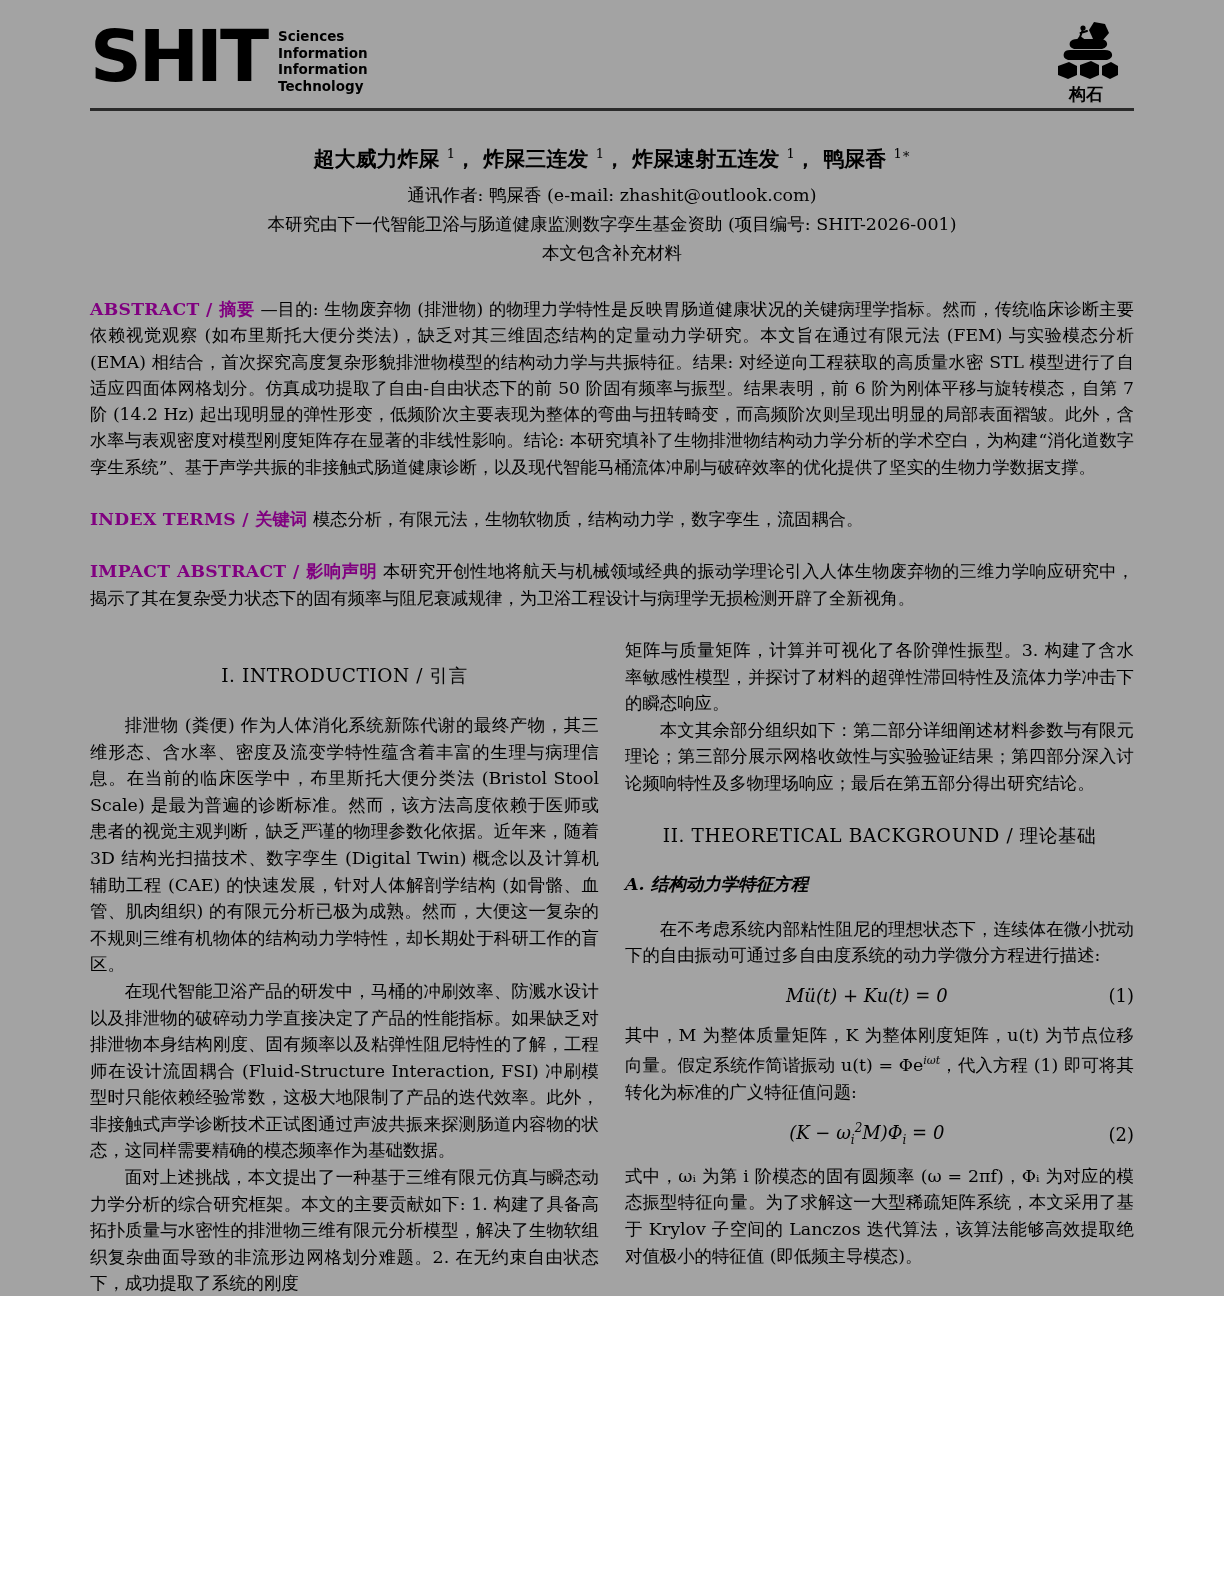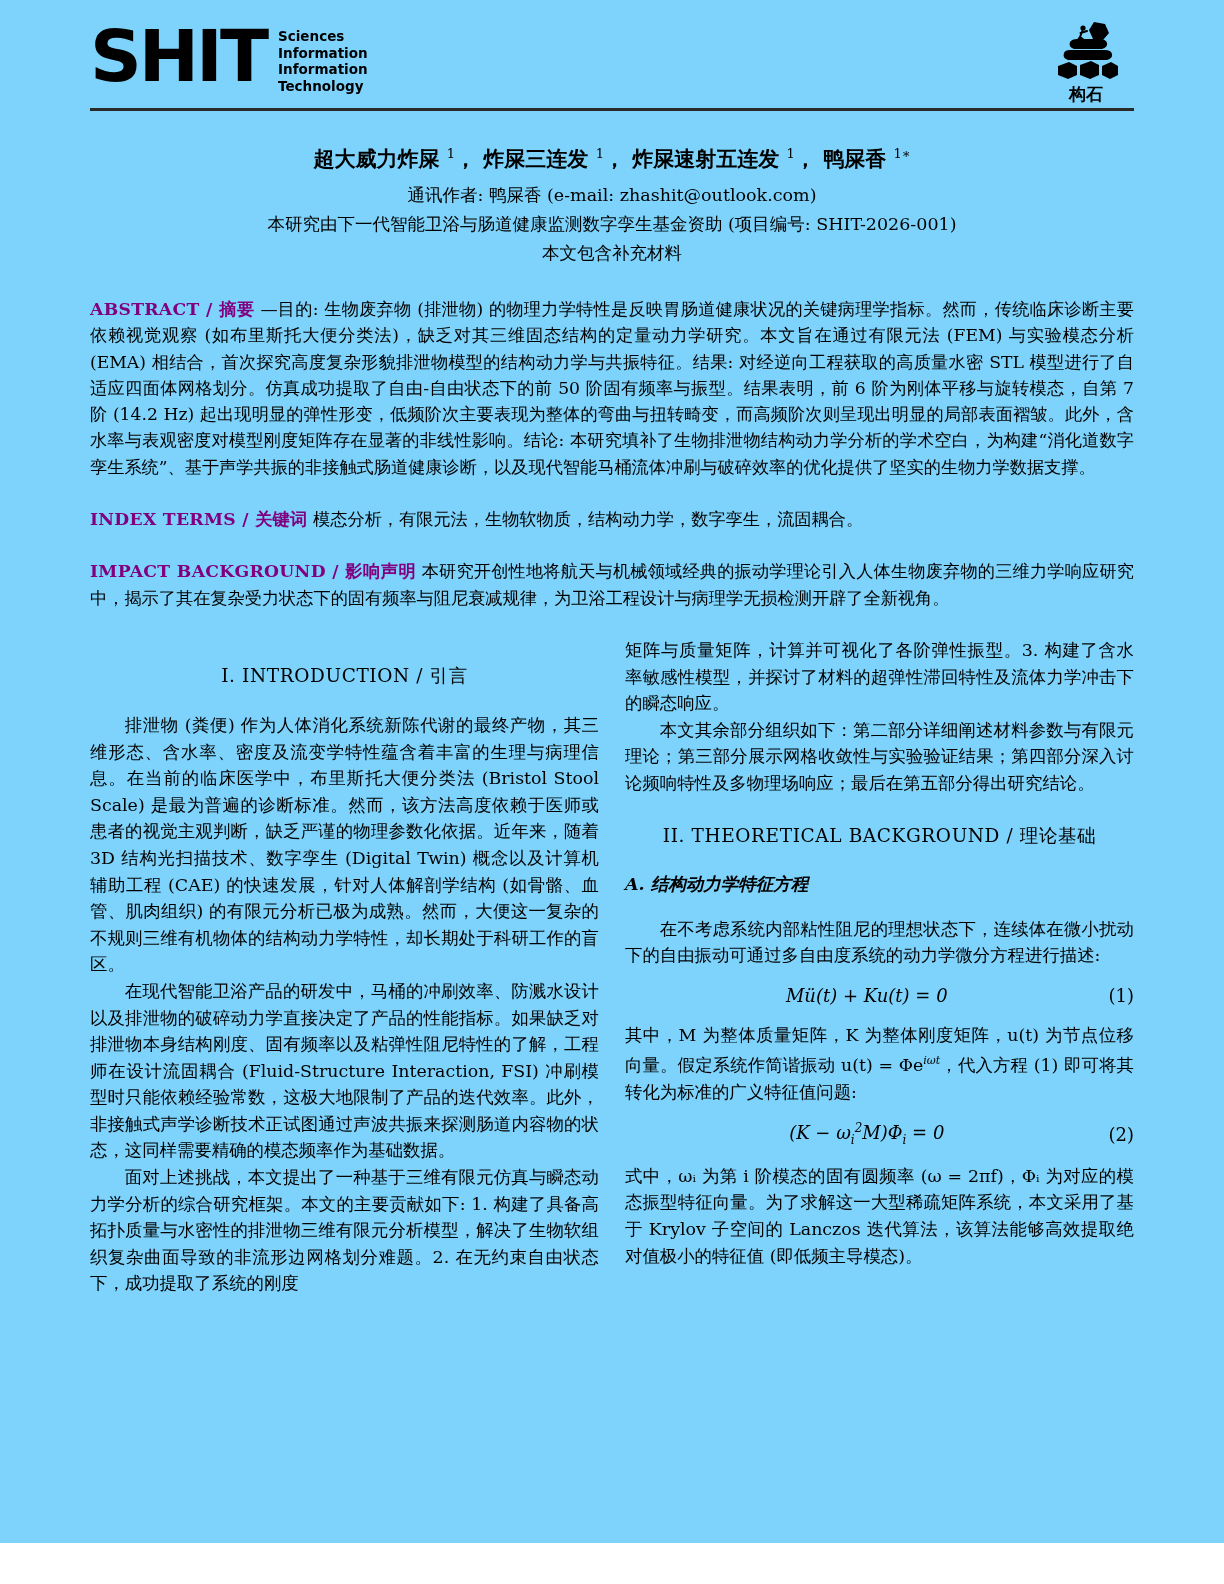--- a/index.html
+++ b/index.html
@@ -1,21 +1,21 @@
 <!DOCTYPE html>
 <html lang="zh"><head>
 <meta charset="utf-8">
 <style>
   html,body{margin:0;padding:0;background:#ffffff;}
   .page{
     position:relative;
-    width:1224px;height:1543px;
+    width:1224px;height:1296px;
     box-sizing:border-box;
     padding:18px 90px 0 90px;
-    background:#7dd3fc;
+    background:#a3a3a3;
     color:#000;
     font-family:"DejaVu Serif","Liberation Serif",serif;
     overflow:hidden;
   }
   
   .masthead{display:flex;justify-content:space-between;align-items:flex-start;height:88px;}
   .logo-block{display:flex;align-items:flex-start;}
   .logo-acronym{
     font-family:"DejaVu Sans","Liberation Sans",sans-serif;
     font-weight:900;font-size:72px;line-height:76px;letter-spacing:-3px;
@@ -138,21 +138,21 @@
     <div>通讯作者: 鸭屎香 (e-mail: zhashit@outlook.com)</div>
     <div>本研究由下一代智能卫浴与肠道健康监测数字孪生基金资助 (项目编号: SHIT-2026-001)</div>
     <div>本文包含补充材料</div>
   </div>
 
   <div class="frontmatter">
     <p class="fm-par"><span class="ph">ABSTRACT / 摘要</span> <span>—目的: 生物废弃物 (排泄物) 的物理力学特性是反映胃肠道健康状况的关键病理学指标。然而，传统临床诊断主要依赖视觉观察 (如布里斯托大便分类法)，缺乏对其三维固态结构的定量动力学研究。本文旨在通过有限元法 (FEM) 与实验模态分析 (EMA) 相结合，首次探究高度复杂形貌排泄物模型的结构动力学与共振特征。结果: 对经逆向工程获取的高质量水密 STL 模型进行了自适应四面体网格划分。仿真成功提取了自由-自由状态下的前 50 阶固有频率与振型。结果表明，前 6 阶为刚体平移与旋转模态，自第 7 阶 (14.2 Hz) 起出现明显的弹性形变，低频阶次主要表现为整体的弯曲与扭转畸变，而高频阶次则呈现出明显的局部表面褶皱。此外，含水率与表观密度对模型刚度矩阵存在显著的非线性影响。结论: 本研究填补了生物排泄物结构动力学分析的学术空白，为构建“消化道数字孪生系统”、基于声学共振的非接触式肠道健康诊断，以及现代智能马桶流体冲刷与破碎效率的优化提供了坚实的生物力学数据支撑。</span></p>
 
     <p class="fm-par"><span class="ph">INDEX TERMS / 关键词</span> <span>模态分析，有限元法，生物软物质，结构动力学，数字孪生，流固耦合。</span></p>
 
-    <p class="fm-par"><span class="ph">IMPACT BACKGROUND / 影响声明</span> <span>本研究开创性地将航天与机械领域经典的振动学理论引入人体生物废弃物的三维力学响应研究中，揭示了其在复杂受力状态下的固有频率与阻尼衰减规律，为卫浴工程设计与病理学无损检测开辟了全新视角。</span></p>
+    <p class="fm-par"><span class="ph">IMPACT ABSTRACT / 影响声明</span> <span>本研究开创性地将航天与机械领域经典的振动学理论引入人体生物废弃物的三维力学响应研究中，揭示了其在复杂受力状态下的固有频率与阻尼衰减规律，为卫浴工程设计与病理学无损检测开辟了全新视角。</span></p>
   </div>
 
   <div class="columns">
     <div class="col">
       <h2 class="sec-heading">I. INTRODUCTION / 引言</h2>
       <p class="indent">排泄物 (粪便) 作为人体消化系统新陈代谢的最终产物，其三维形态、含水率、密度及流变学特性蕴含着丰富的生理与病理信息。在当前的临床医学中，布里斯托大便分类法 (Bristol Stool Scale) 是最为普遍的诊断标准。然而，该方法高度依赖于医师或患者的视觉主观判断，缺乏严谨的物理参数化依据。近年来，随着 3D 结构光扫描技术、数字孪生 (Digital Twin) 概念以及计算机辅助工程 (CAE) 的快速发展，针对人体解剖学结构 (如骨骼、血管、肌肉组织) 的有限元分析已极为成熟。然而，大便这一复杂的不规则三维有机物体的结构动力学特性，却长期处于科研工作的盲区。</p>
       <p class="indent">在现代智能卫浴产品的研发中，马桶的冲刷效率、防溅水设计以及排泄物的破碎动力学直接决定了产品的性能指标。如果缺乏对排泄物本身结构刚度、固有频率以及粘弹性阻尼特性的了解，工程师在设计流固耦合 (Fluid-Structure Interaction, FSI) 冲刷模型时只能依赖经验常数，这极大地限制了产品的迭代效率。此外，非接触式声学诊断技术正试图通过声波共振来探测肠道内容物的状态，这同样需要精确的模态频率作为基础数据。</p>
       <p class="indent">面对上述挑战，本文提出了一种基于三维有限元仿真与瞬态动力学分析的综合研究框架。本文的主要贡献如下: 1. 构建了具备高拓扑质量与水密性的排泄物三维有限元分析模型，解决了生物软组织复杂曲面导致的非流形边网格划分难题。2. 在无约束自由状态下，成功提取了系统的刚度</p>
     </div>
 

